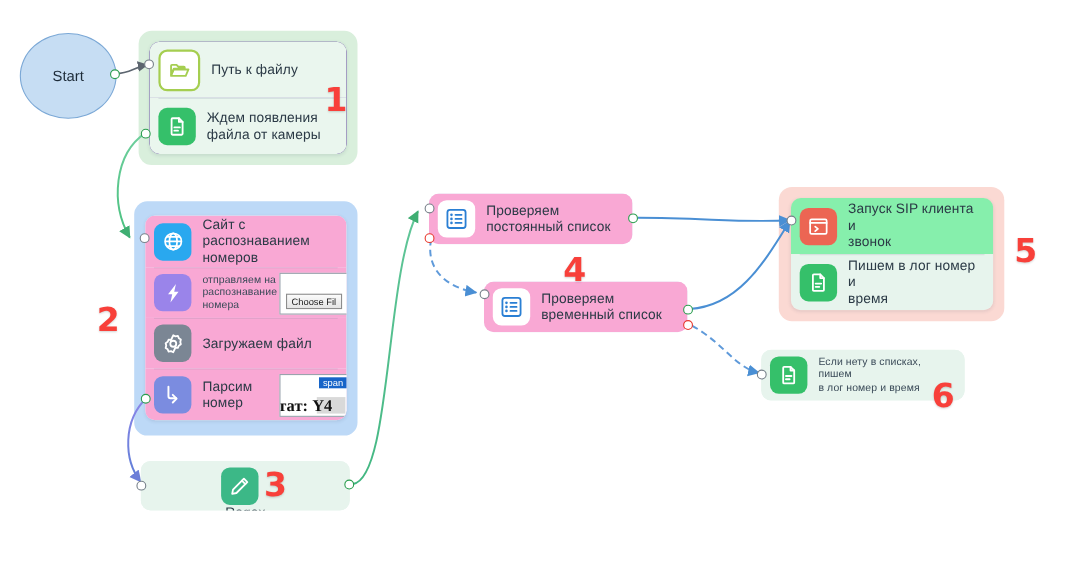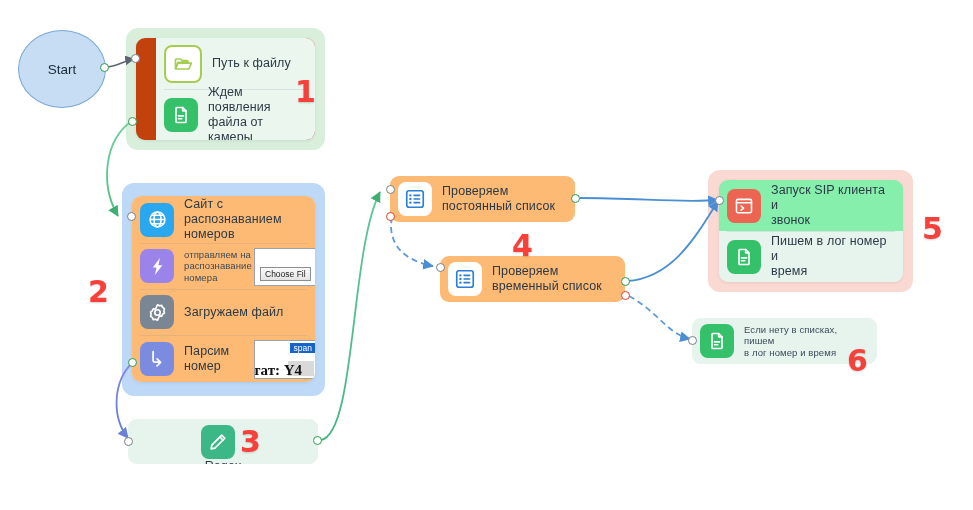--- a/index.html
+++ b/index.html
@@ -40,40 +40,40 @@
 
   
   .card {
     position: absolute;
     border-radius: 9px;
     z-index: 3;
     box-sizing: border-box;
     overflow: hidden;
   }
   .card.shadow { box-shadow: 0 1px 3px rgba(40,60,90,.10); }
-  .card.lightgreen { background: #c2410c; padding-left: 20px; }
+  .card.lightgreen { background: #4c1d95; }
   .card.lightblue  { background: #eaf2fc; }
   .card.lightmint  { background: #e9f5ef; }
 
   .row {
     display: flex;
     align-items: center;
     box-sizing: border-box;
     padding: 6px 8px;
     position: relative;
   }
   .row + .row::before {
     content: "";
     position: absolute;
     left: 8px; right: 8px; top: 0;
     height: 1px;
     background: rgba(120,140,160,.18);
   }
   .row.bg-lightgreen { background: #eaf6ee; }
-  .row.bg-lightblue  { background: #fdba74; }
+  .row.bg-lightblue  { background: #f9a8d4; }
   .row.bg-lightpink  { background: #86efac; }
   .row.bg-mint       { background: #e7f4ed; }
 
   .ricon {
     width: 34px; height: 34px;
     border-radius: 8px;
     flex: 0 0 34px;
     display: flex;
     align-items: center;
     justify-content: center;

